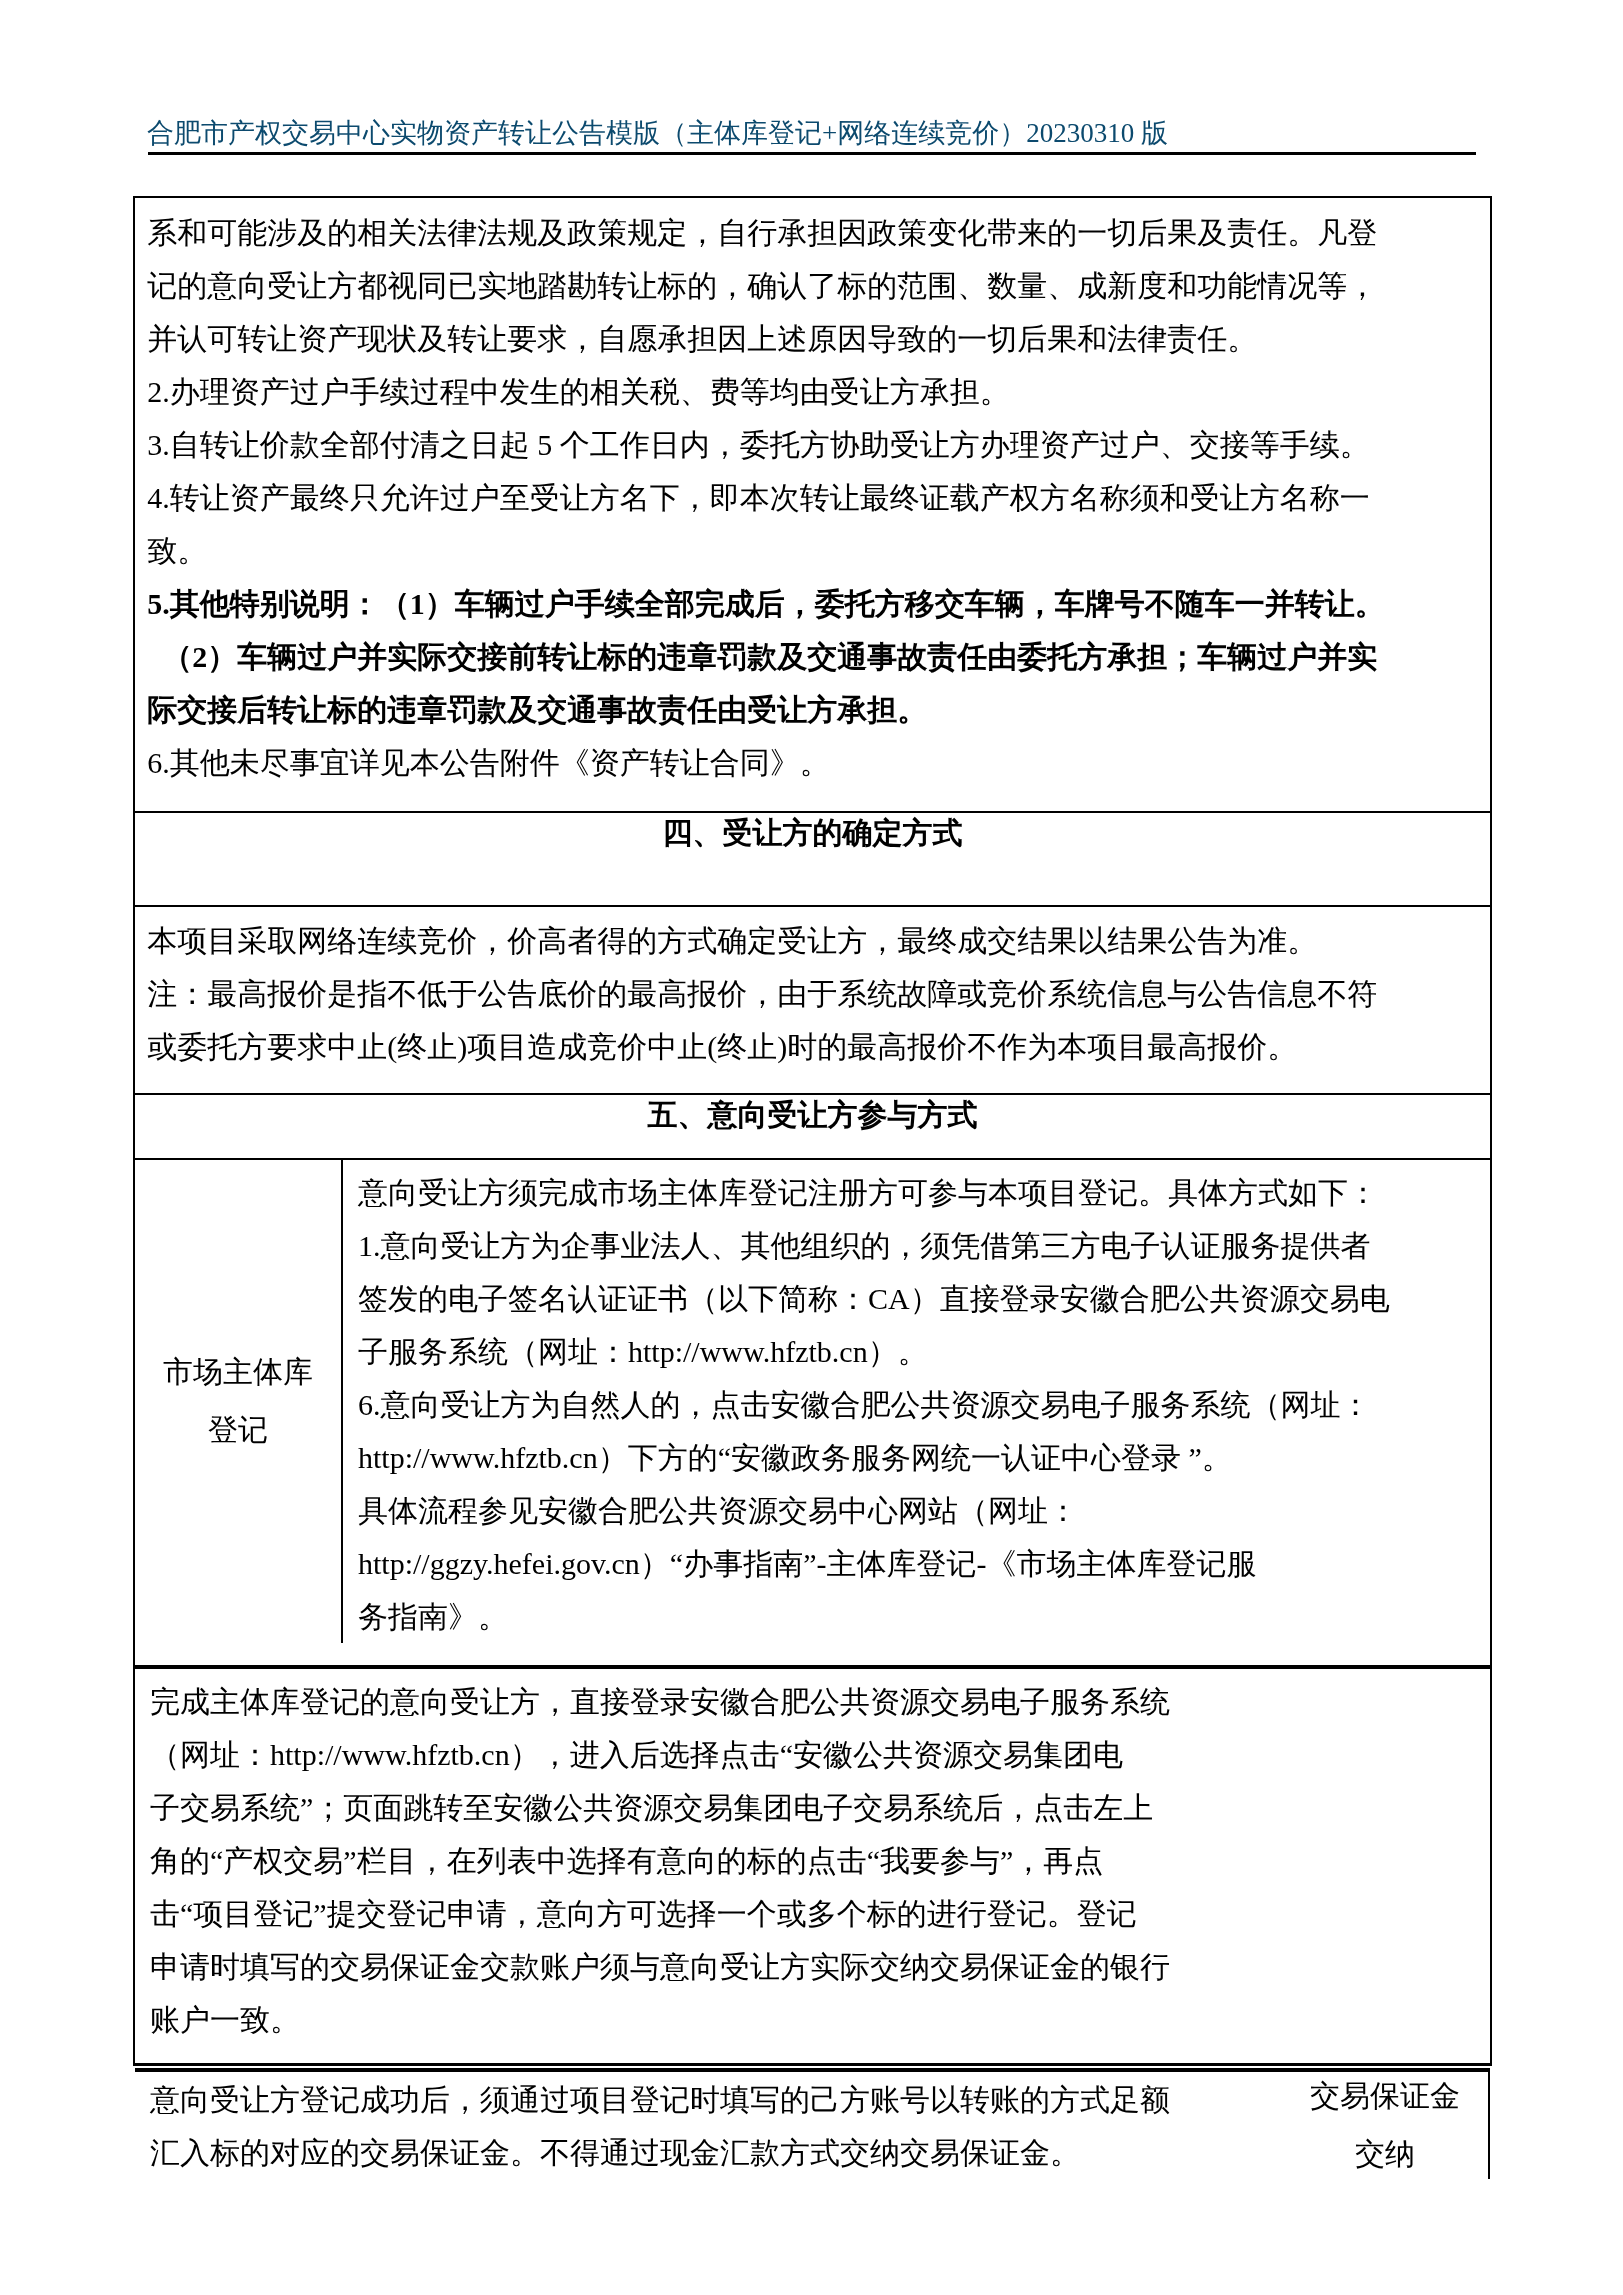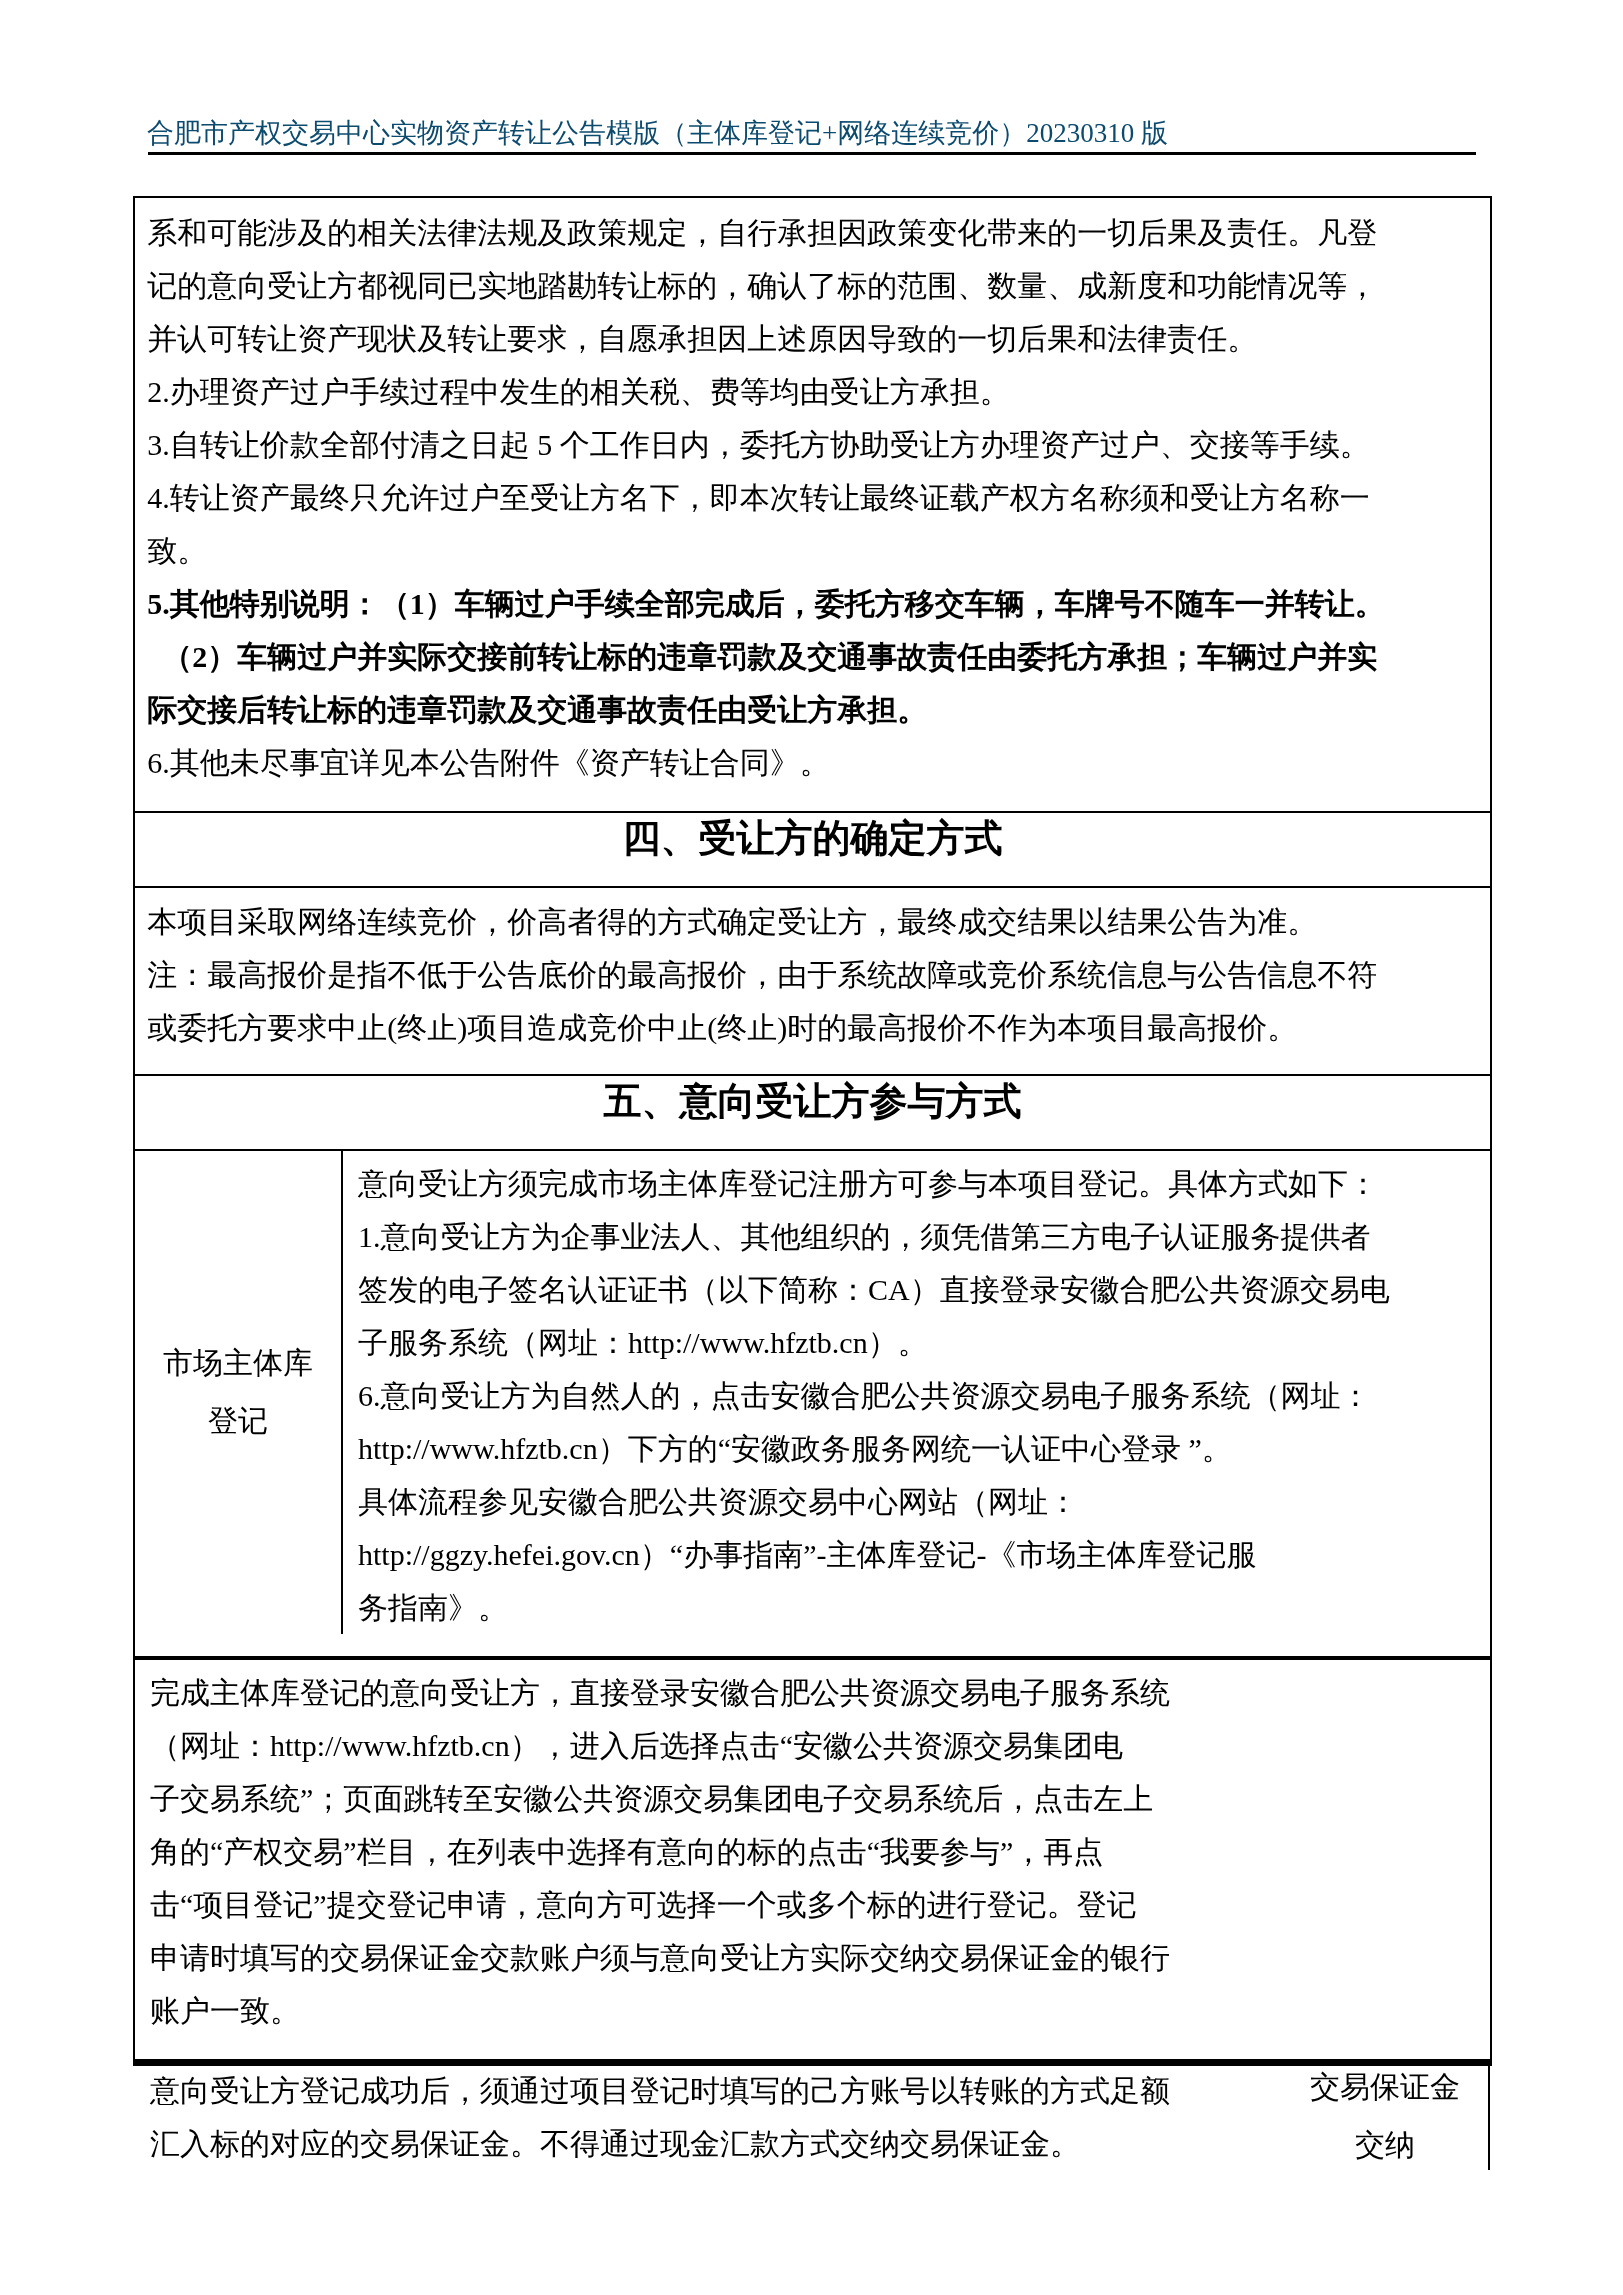--- a/index.html
+++ b/index.html
@@ -29,35 +29,35 @@
     left:133px;top:196px;
     width:1359px;height:1870px;
     border:2px solid #000000;
     border-bottom-width:3.4px;
     box-sizing:border-box;
     display:flex;flex-direction:column;gap:22px;
   }
   .row{box-sizing:border-box;width:100%;display:flex;}
   .r1{height:599px;}
   .r2{height:56px;border-top:2.7px solid #000;}
-  .r3{height:166px;border-top:2.7px solid #000;}
+  .r3{height:166px;border-top:2.7px solid #000;margin-top:29px;}
   .r4{height:57px;border-top:2px solid #000;}
   .r5{height:492px;border-top:2.7px solid #000;}
   .r6{height:386px;border-top:4.1px solid #000;}
   .r7{height:111px;border-top:4.1px solid #000;}
   .cell{box-sizing:border-box;}
   .cell.full{
     width:100%;
     padding:7.5px 16.4px 0 12.3px;
   }
   .header-cell{
     width:100%;
     display:flex;align-items:center;justify-content:center;
     font-weight:bold;
-    font-size:38px;
+    font-size:30px;
   }
   .para{
     font-size:30px;
     line-height:53px;
     white-space:pre-line;
     text-align:justify;
   }
   .para.bold{font-weight:bold;}
   .label-cell{
     width:208px;min-width:208px;

